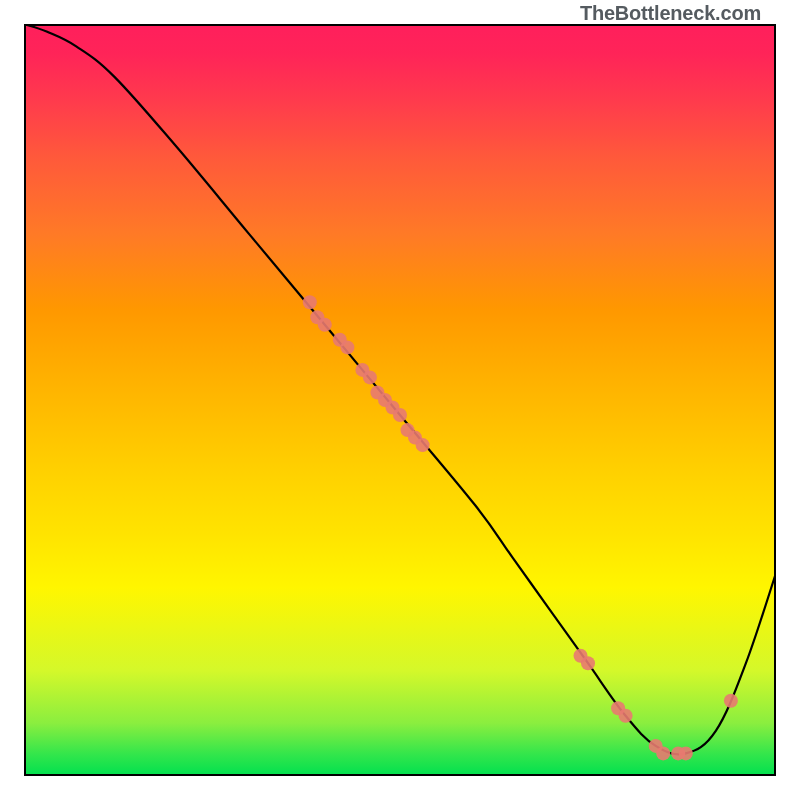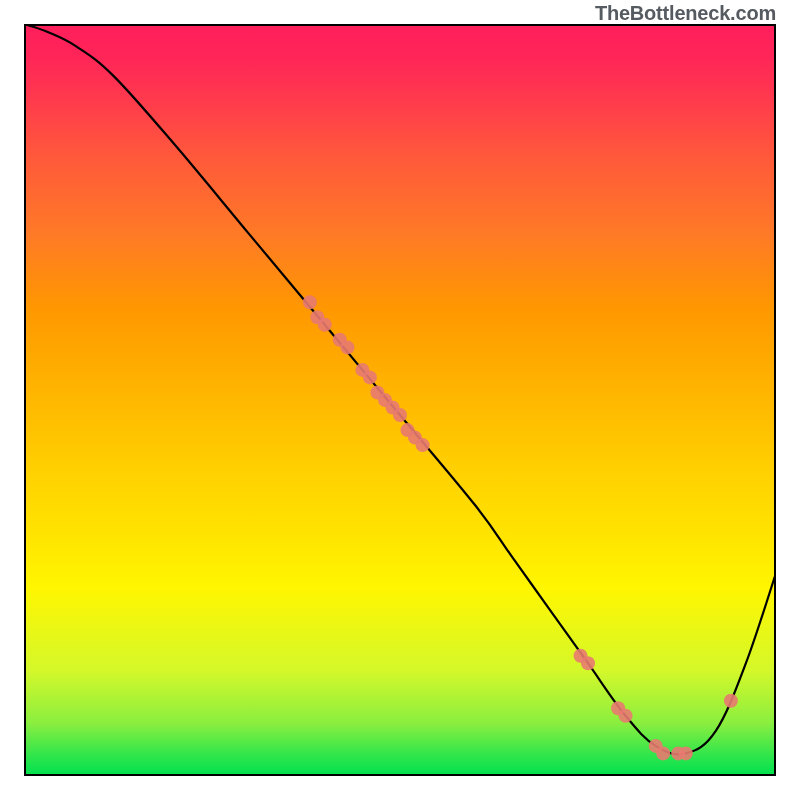--- a/index.html
+++ b/index.html
@@ -46,21 +46,21 @@
     top: 24px;
     width: 752px;
     height: 752px;
     border: 2px solid #000;
     box-sizing: border-box;
     pointer-events: none;
   }
   .watermark {
     position: absolute;
     top: 2px;
-    right: 24px;
+    right: 39px;
     font-size: 20px;
     font-weight: bold;
     color: #555b60;
     letter-spacing: -0.2px;
   }
   svg.curve-layer {
     position: absolute;
     left: 24px;
     top: 24px;
     width: 752px;

